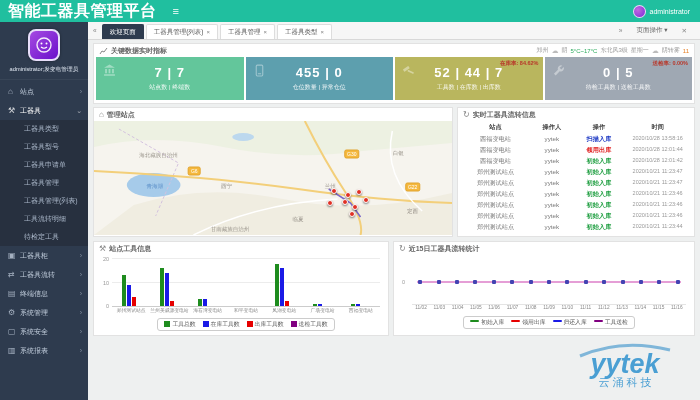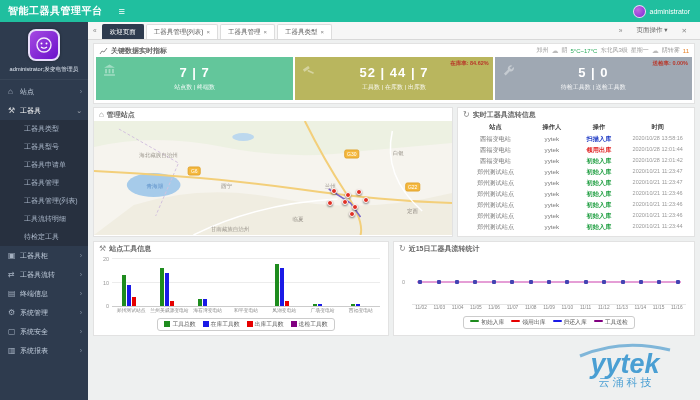--- a/index.html
+++ b/index.html
@@ -2,21 +2,21 @@
 <html><head>
 <meta charset="utf-8">
 <style>
 *{margin:0;padding:0;box-sizing:border-box}
 html,body{width:700px;height:400px;overflow:hidden}
 body{font-family:"Liberation Sans","DejaVu Sans",sans-serif;background:#eef0f0;color:#333}
 .screen{position:relative;width:700px;height:400px;overflow:hidden}
 
 
 .topbar{position:absolute;left:0;top:0;right:0;height:22px;background:#20bf9f;color:#fff;display:flex;align-items:center;z-index:5}
-.brand{font-size:10px;font-weight:bold;padding-left:8px;white-space:nowrap;letter-spacing:.5px}
+.brand{font-size:16px;font-weight:bold;padding-left:8px;white-space:nowrap;letter-spacing:.5px}
 .hamburger{margin-left:16px;font-size:11px;cursor:pointer;line-height:22px}
 .userchip{margin-left:auto;display:flex;align-items:center;gap:4px;padding-right:10px;font-size:7px}
 .uavatar{width:13px;height:13px;border-radius:50%;background:radial-gradient(circle at 35% 35%,#c06ae0,#7a2bd6);border:1px solid rgba(255,255,255,.8)}
 
 
 .sidebar{position:absolute;left:0;top:22px;width:88px;bottom:0;background:#2e3b4e;color:#c9d3e0;z-index:4}
 .profile{padding:7px 0 5px;text-align:center;border-bottom:1px solid rgba(255,255,255,.05)}
 .pavatar{width:32px;height:32px;margin:0 auto;border-radius:8px;background:linear-gradient(135deg,#a64ae2,#6a11cb);border:2px solid #e8dffa;box-shadow:0 0 3px rgba(0,0,0,.4);display:flex;align-items:center;justify-content:center}
 .pname{font-size:6px;color:#e3eaf4;margin-top:4px;white-space:nowrap;transform:scale(.95)}
 .menu{margin-top:2px}
@@ -253,34 +253,43 @@
       </div>
       <div class="cards">
         <div class="card" style="background: rgb(99, 198, 155);">
           <svg class="cicon" width="13" height="13" viewBox="0 0 12 12" fill="rgba(255,255,255,.8)">
               <path d="M6 .5 11 3.5H1Z M2 4.5h1.6v4H2Z M5.2 4.5h1.6v4H5.2Z M8.4 4.5H10v4H8.4Z M1 9.5h10v1.4H1Z"></path>
             </svg>
           <div class="cval">7 | 7</div>
           <div class="clabel">站点数 | 终端数</div>
 
         </div>
+        <div class="card" style="background: rgb(93, 159, 174);">
+          <svg class="cicon" width="13" height="13" viewBox="0 0 12 12">
+              <rect x="3" y="1" width="6" height="10" rx="1" fill="none" stroke="rgba(255,255,255,.8)" stroke-width="1"></rect>
+              <line x1="4.5" y1="9" x2="7.5" y2="9" stroke="rgba(255,255,255,.8)" stroke-width="1"></line>
+            </svg>
+          <div class="cval">455 | 0</div>
+          <div class="clabel">仓位数量 | 异常仓位</div>
+
+        </div>
         <div class="card" style="background: rgb(185, 182, 94);">
           <svg class="cicon" width="13" height="13" viewBox="0 0 12 12" fill="rgba(255,255,255,.8)">
               <rect x="1" y="3.2" width="6" height="2.6" rx=".5" transform="rotate(-35 4 4.5)"></rect>
               <rect x="5" y="6.5" width="6" height="1.6" rx=".5" transform="rotate(25 8 7.3)"></rect>
             </svg>
           <div class="cval">52 | 44 | 7</div>
           <div class="clabel">工具数 | 在库数 | 出库数</div>
           <div class="ccorner">在库率: 84.62%</div>
         </div>
         <div class="card" style="background: rgb(159, 168, 179);">
           <svg class="cicon" width="13" height="13" viewBox="0 0 12 12" fill="rgba(255,255,255,.8)">
               <path d="M9.5 1.5a3 3 0 0 0-4 3.7L1.8 8.9l1.6 1.6 3.7-3.7a3 3 0 0 0 3.7-4L8.6 5 7 3.4Z"></path>
             </svg>
-          <div class="cval">5 | 0</div>
+          <div class="cval">0 | 5</div>
           <div class="clabel">待检工具数 | 送检工具数</div>
           <div class="ccorner">送检率: 0.00%</div>
         </div>
       </div>
     </section>
 
     <section class="panel map-panel">
       <div class="phead">
         <span class="hicon">⌂</span>
         <span>管理站点</span>

